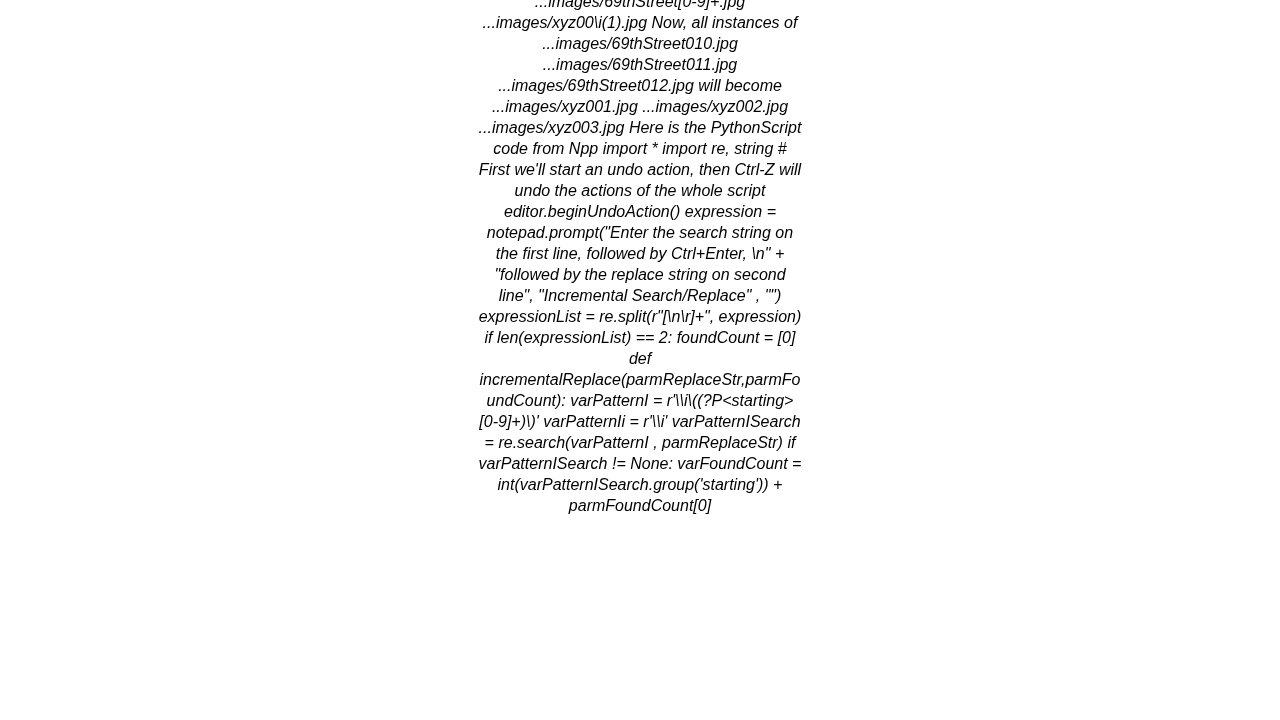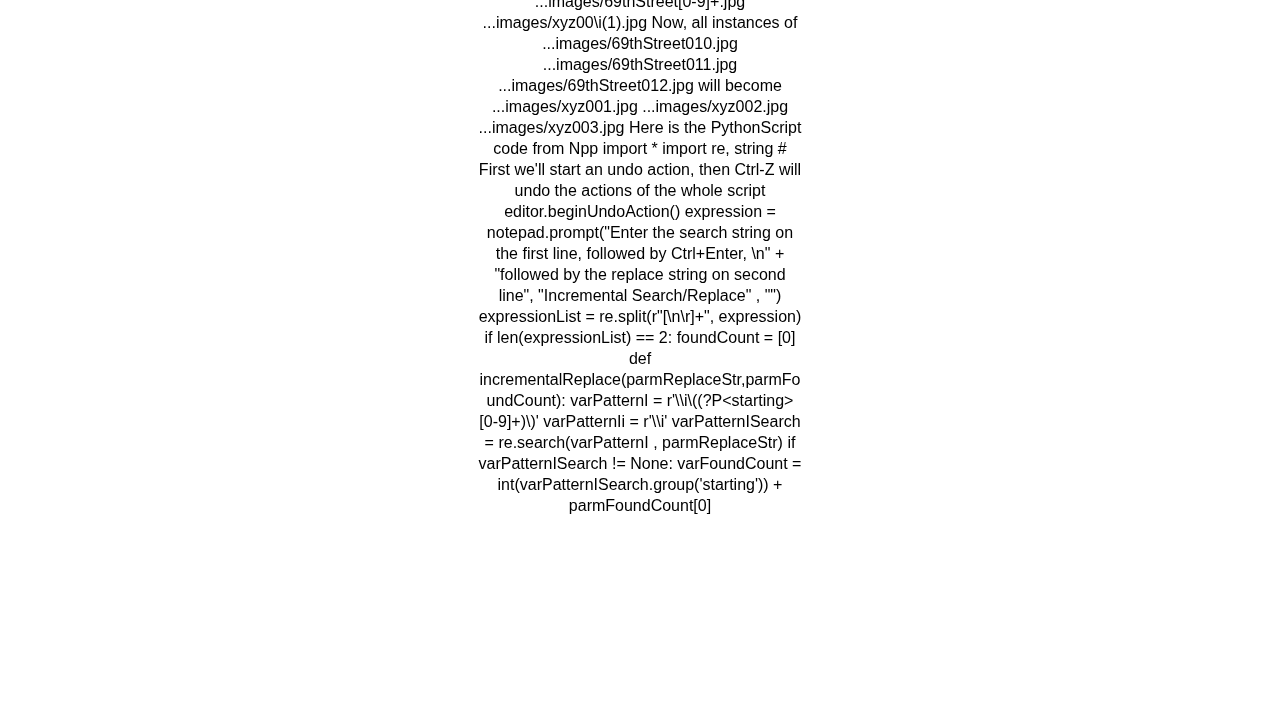--- a/index.html
+++ b/index.html
@@ -14,20 +14,21 @@
     overflow: hidden;
     font-family: "Liberation Sans", sans-serif;
   }
 
   
   #viewport {
     position: relative;
     width: 1280px;
     height: 720px;
     overflow: hidden;
+    font-style: italic;
   }
 
   #text-column {
     position: absolute;
     left: 50%;
     transform: translateX(-50%);
     
     top: -9px;
     width: 324px;
     text-align: center;

